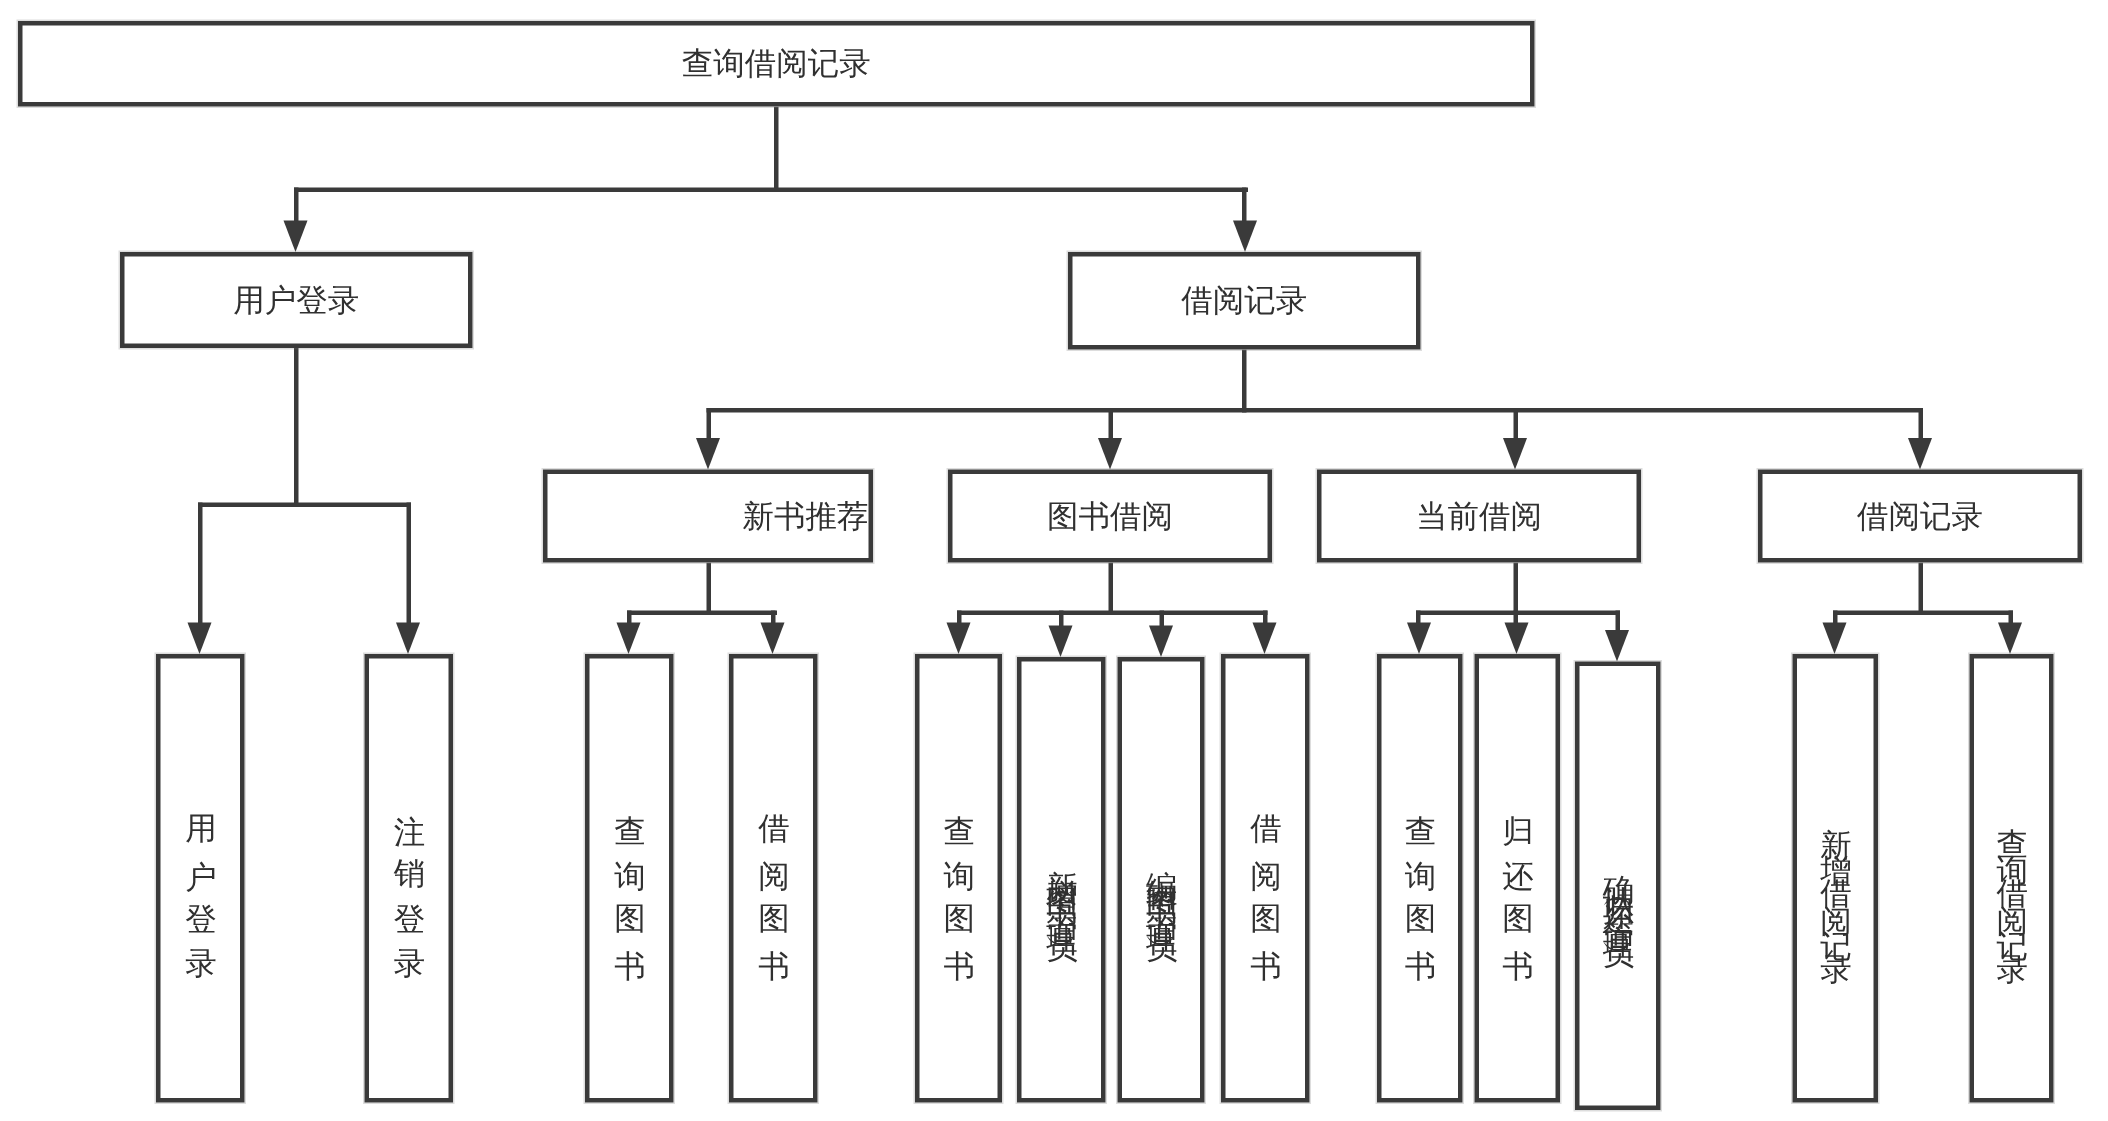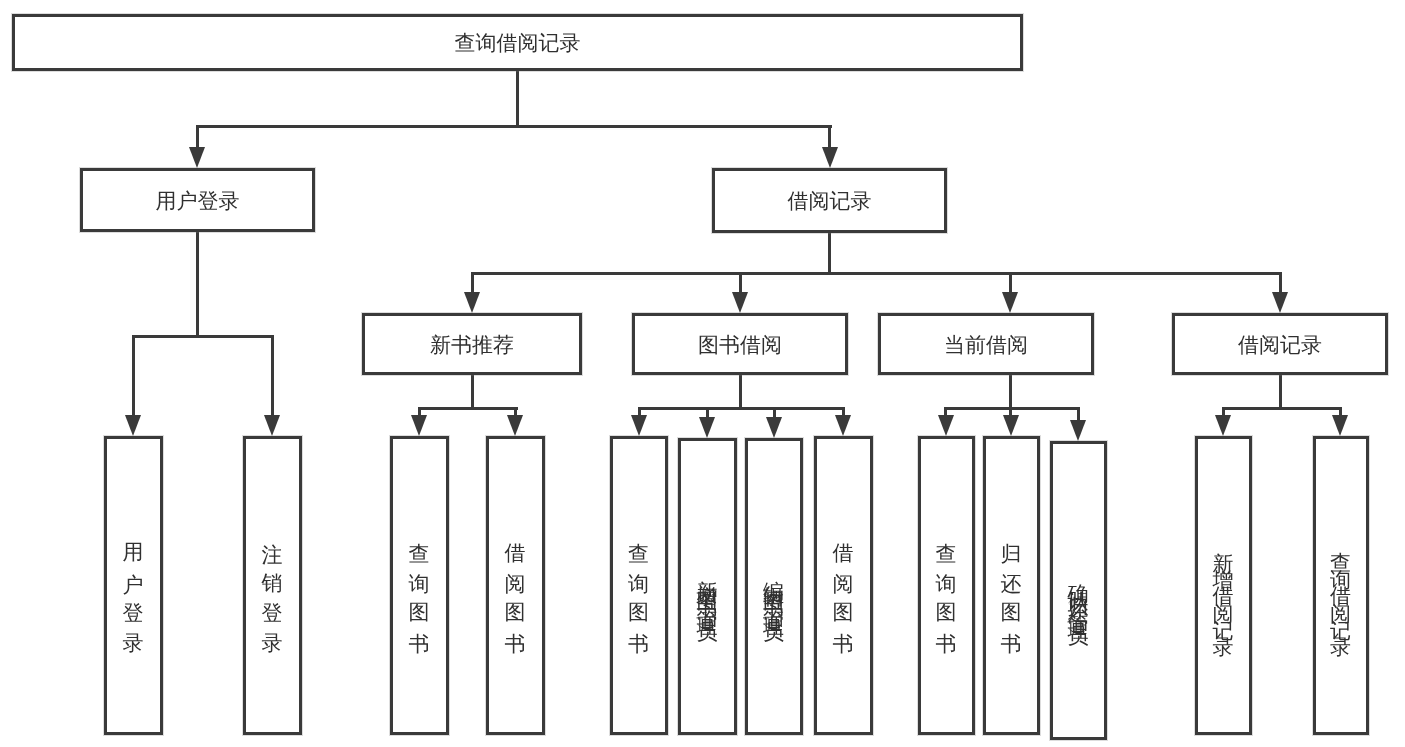--- a/index.html
+++ b/index.html
@@ -111,21 +111,21 @@
     <div class="arrow" style="left: 1332px; top: 415px;"></div>
     <div class="node" style="left: 12px; top: 14px; width: 1011px; height: 57px;">
       <span>查询借阅记录</span>
     </div>
     <div class="node" style="left: 80px; top: 168px; width: 235px; height: 64px;">
       <span>用户登录</span>
     </div>
     <div class="node" style="left: 712px; top: 168px; width: 235px; height: 65px;">
       <span>借阅记录</span>
     </div>
-    <div class="node" style="left: 362px; top: 313px; width: 220px; height: 62px;">
+    <div class="node" style="left: 362px; top: 313px; width: 220px; height: 62px; justify-content: flex-end;">
       <span>新书推荐</span>
     </div>
     <div class="node" style="left: 632px; top: 313px; width: 216px; height: 62px;">
       <span>图书借阅</span>
     </div>
     <div class="node" style="left: 878px; top: 313px; width: 216px; height: 62px;">
       <span>当前借阅</span>
     </div>
     <div class="node" style="left: 1172px; top: 313px; width: 216px; height: 62px;">
       <span>借阅记录</span>

